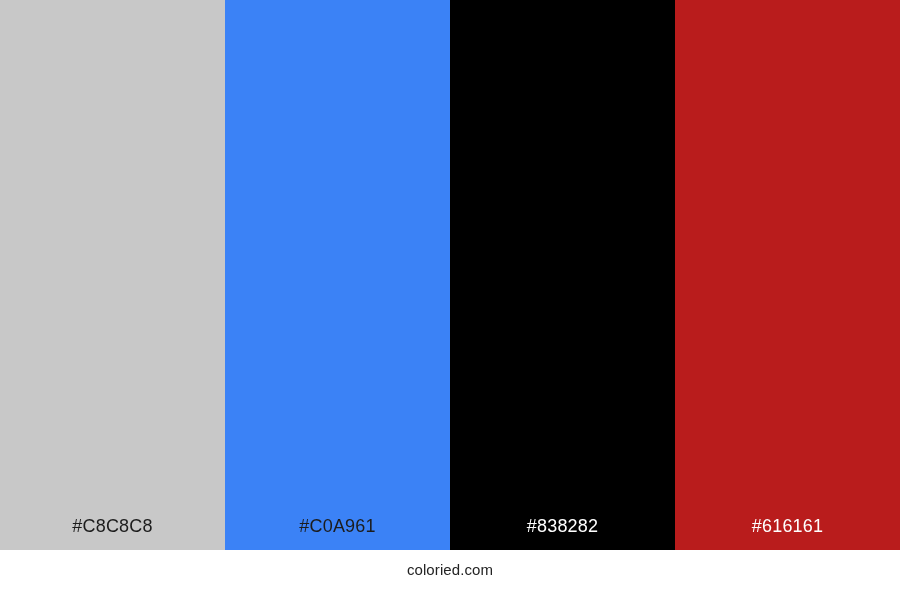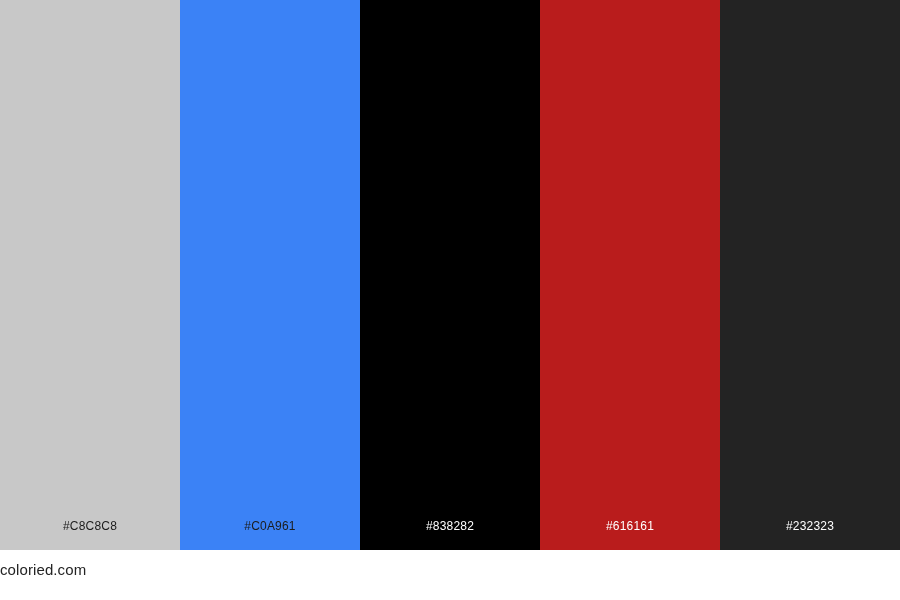--- a/index.html
+++ b/index.html
@@ -38,42 +38,42 @@
     display: block;
   }
   .swatch-label {
     position: absolute;
     left: 0;
     right: 0;
     bottom: 0;
     height: 48px;
     line-height: 48px;
     text-align: center;
-    font-size: 12px;
+    font-size: 18px;
     font-family: "Liberation Sans", "DejaVu Sans", sans-serif;
     letter-spacing: 0.2px;
     white-space: nowrap;
     user-select: none;
   }
   .label-dark {
     color: #1c1c1c;
   }
   .label-light {
     color: #ffffff;
   }
   #footer-band {
     position: absolute;
     left: 0;
     top: 550px;
     width: 900px;
     height: 38px;
     background: #ffffff;
     display: flex;
     align-items: center;
-    justify-content: flex-start;
+    justify-content: center;
   }
   #site-credit {
     font-size: 15px;
     color: #232323;
     font-family: "Liberation Sans", "DejaVu Sans", sans-serif;
     letter-spacing: 0.1px;
     white-space: nowrap;
   }
 </style>
 </head>
@@ -92,23 +92,20 @@
     </div>
 
     <div class="swatch" style="background-color: #000000;">
       <div class="swatch-label label-light" style="color: rgb(255, 255, 255);">#838282</div>
     </div>
 
     <div class="swatch" style="background-color: #b91c1c;">
       <div class="swatch-label label-light" style="color: rgb(255, 255, 255);">#616161</div>
     </div>
 
-    <div class="swatch" style="background-color: rgb(35, 35, 35);">
-      <div class="swatch-label label-light" style="color: rgb(255, 255, 255);">#232323</div>
-    </div>
 
   </div>
 
   <div id="footer-band" style="background-color: rgb(255, 255, 255);">
     <span id="site-credit" style="color: rgb(35, 35, 35);">coloried.com</span>
   </div>
 
 </div>
 
 </body></html>

